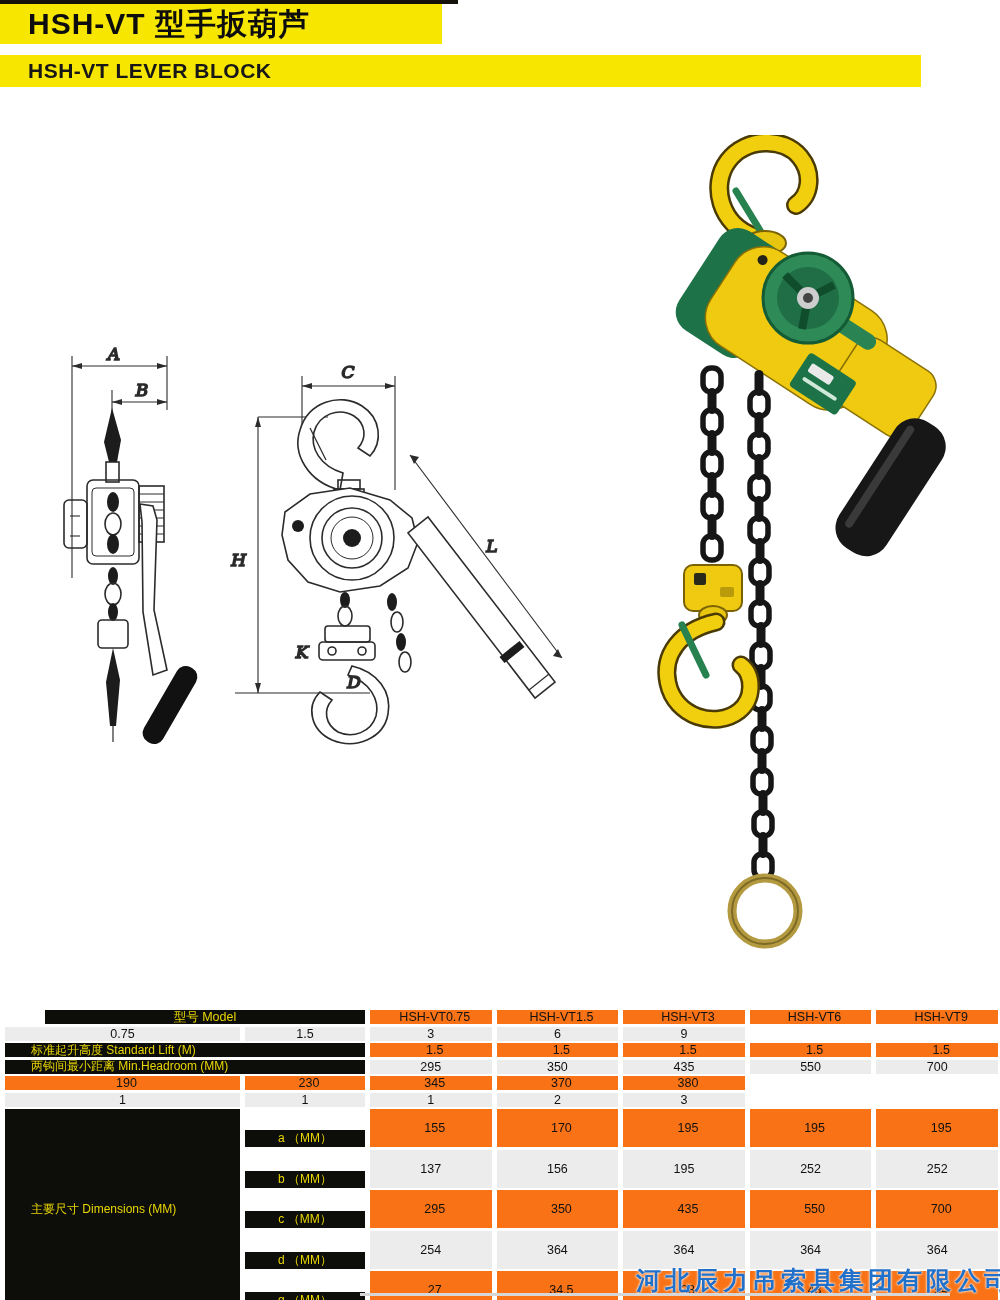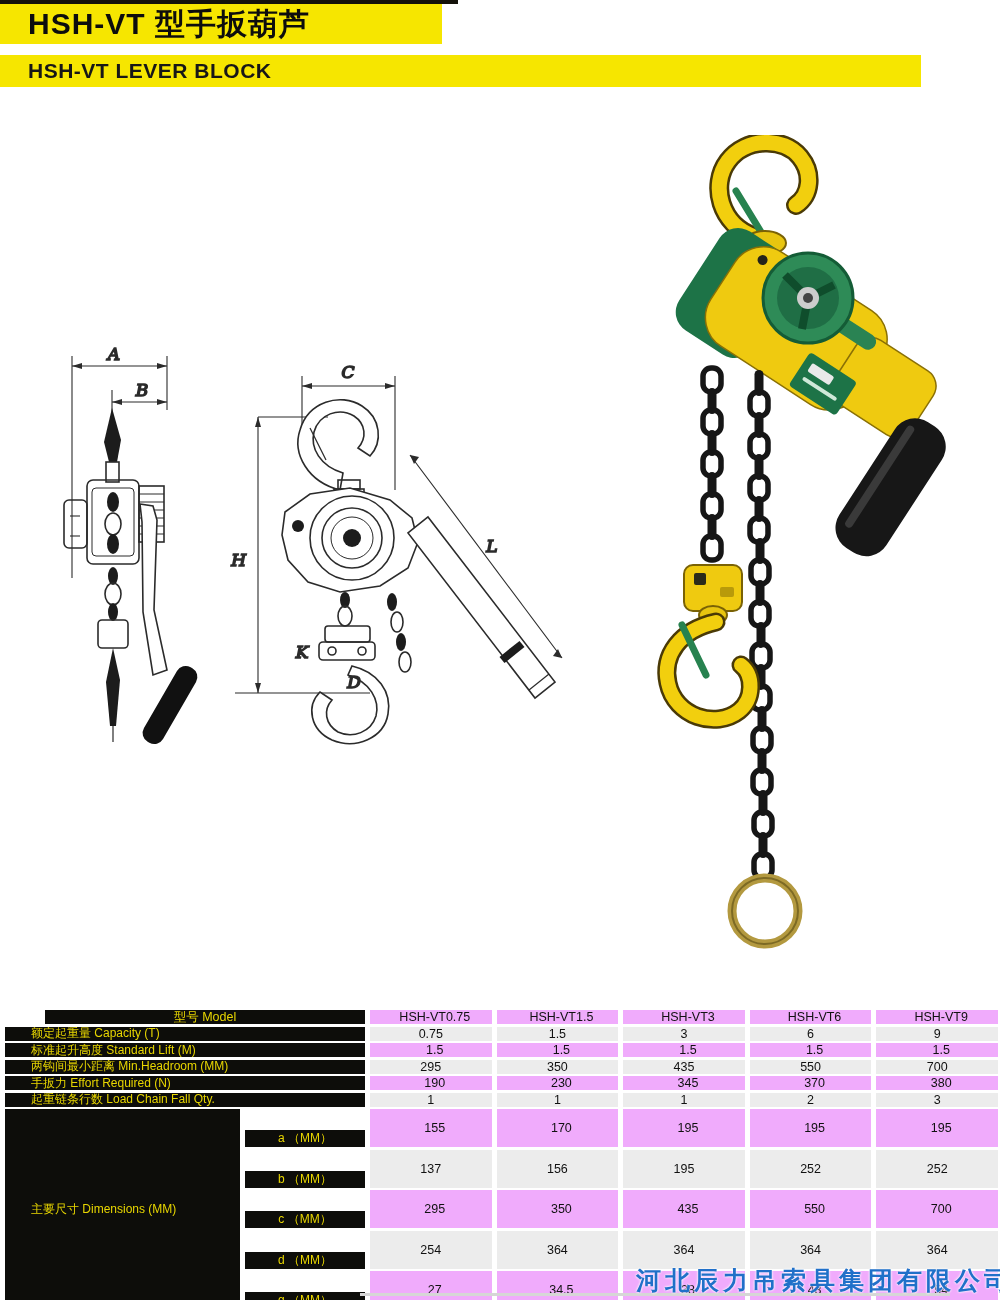--- a/index.html
+++ b/index.html
@@ -27,21 +27,21 @@
               display:grid;grid-template-columns:235px 120px repeat(5,1fr);
               grid-template-rows:repeat(12,1fr);gap:2.5px 5px;background:#ffffff;}
   .lab{background:#0d0d0a;color:#e8d600;font-size:12px;display:flex;align-items:center;
        padding-left:26px;grid-column:1/3;white-space:nowrap;overflow:hidden;}
   .lab.center{justify-content:center;padding-left:0;font-size:12.5px;margin-left:40px;}
   .lab.dims{grid-column:1;grid-row:7/span 5;}
   .sub{background:#0d0d0a;color:#e8d600;font-size:12px;display:flex;align-items:center;
        justify-content:center;grid-column:2;margin-top:21px;}
   .cell{background:#ececec;color:#111;font-size:12.5px;display:flex;align-items:center;
         justify-content:center;}
-  .cell.y{background:#f0abfc;padding-left:8px;}
+  .cell.y{background:#f97316;padding-left:8px;}
   .table-shadow{position:absolute;left:360px;top:1293px;width:590px;height:3px;background:#d6d6d6;}
 
   
   .watermark{position:absolute;left:636px;top:1264px;width:364px;z-index:5;
              font-size:25px;font-weight:700;color:#2170c9;letter-spacing:4px;
              text-shadow:0 0 2px #ffffff,0 0 3px #ffffff;white-space:nowrap;}
 </style>
 </head>
 <body>
 
@@ -261,49 +261,46 @@
 
 <div class="spec-table">
 
   <div class="lab center" style="grid-row:1">型号 Model</div>
   <div class="cell y" style="grid-row:1">HSH-VT0.75</div>
   <div class="cell y" style="grid-row:1">HSH-VT1.5</div>
   <div class="cell y" style="grid-row:1">HSH-VT3</div>
   <div class="cell y" style="grid-row:1">HSH-VT6</div>
   <div class="cell y" style="grid-row:1">HSH-VT9</div>
 
-  <div class="lab" style="grid-row:2">额定起重量 Capacity (T)</div>
   <div class="cell" style="grid-row:2">0.75</div>
   <div class="cell" style="grid-row:2">1.5</div>
   <div class="cell" style="grid-row:2">3</div>
   <div class="cell" style="grid-row:2">6</div>
   <div class="cell" style="grid-row:2">9</div>
 
   <div class="lab" style="grid-row:3">标准起升高度 Standard Lift (M)</div>
   <div class="cell y" style="grid-row:3">1.5</div>
   <div class="cell y" style="grid-row:3">1.5</div>
   <div class="cell y" style="grid-row:3">1.5</div>
   <div class="cell y" style="grid-row:3">1.5</div>
   <div class="cell y" style="grid-row:3">1.5</div>
 
   <div class="lab" style="grid-row:4">两钩间最小距离 Min.Headroom (MM)</div>
   <div class="cell" style="grid-row:4">295</div>
   <div class="cell" style="grid-row:4">350</div>
   <div class="cell" style="grid-row:4">435</div>
   <div class="cell" style="grid-row:4">550</div>
   <div class="cell" style="grid-row:4">700</div>
 
-  <div class="lab" style="grid-row:5">手扳力 Effort Required (N)</div>
   <div class="cell y" style="grid-row:5">190</div>
   <div class="cell y" style="grid-row:5">230</div>
   <div class="cell y" style="grid-row:5">345</div>
   <div class="cell y" style="grid-row:5">370</div>
   <div class="cell y" style="grid-row:5">380</div>
 
-  <div class="lab" style="grid-row:6">起重链条行数 Load Chain Fall Qty.</div>
   <div class="cell" style="grid-row:6">1</div>
   <div class="cell" style="grid-row:6">1</div>
   <div class="cell" style="grid-row:6">1</div>
   <div class="cell" style="grid-row:6">2</div>
   <div class="cell" style="grid-row:6">3</div>
 
   <div class="lab dims">主要尺寸 Dimensions (MM)</div>
 
   <div class="sub" style="grid-row:7">a （MM）</div>
   <div class="cell y" style="grid-row:7">155</div>

